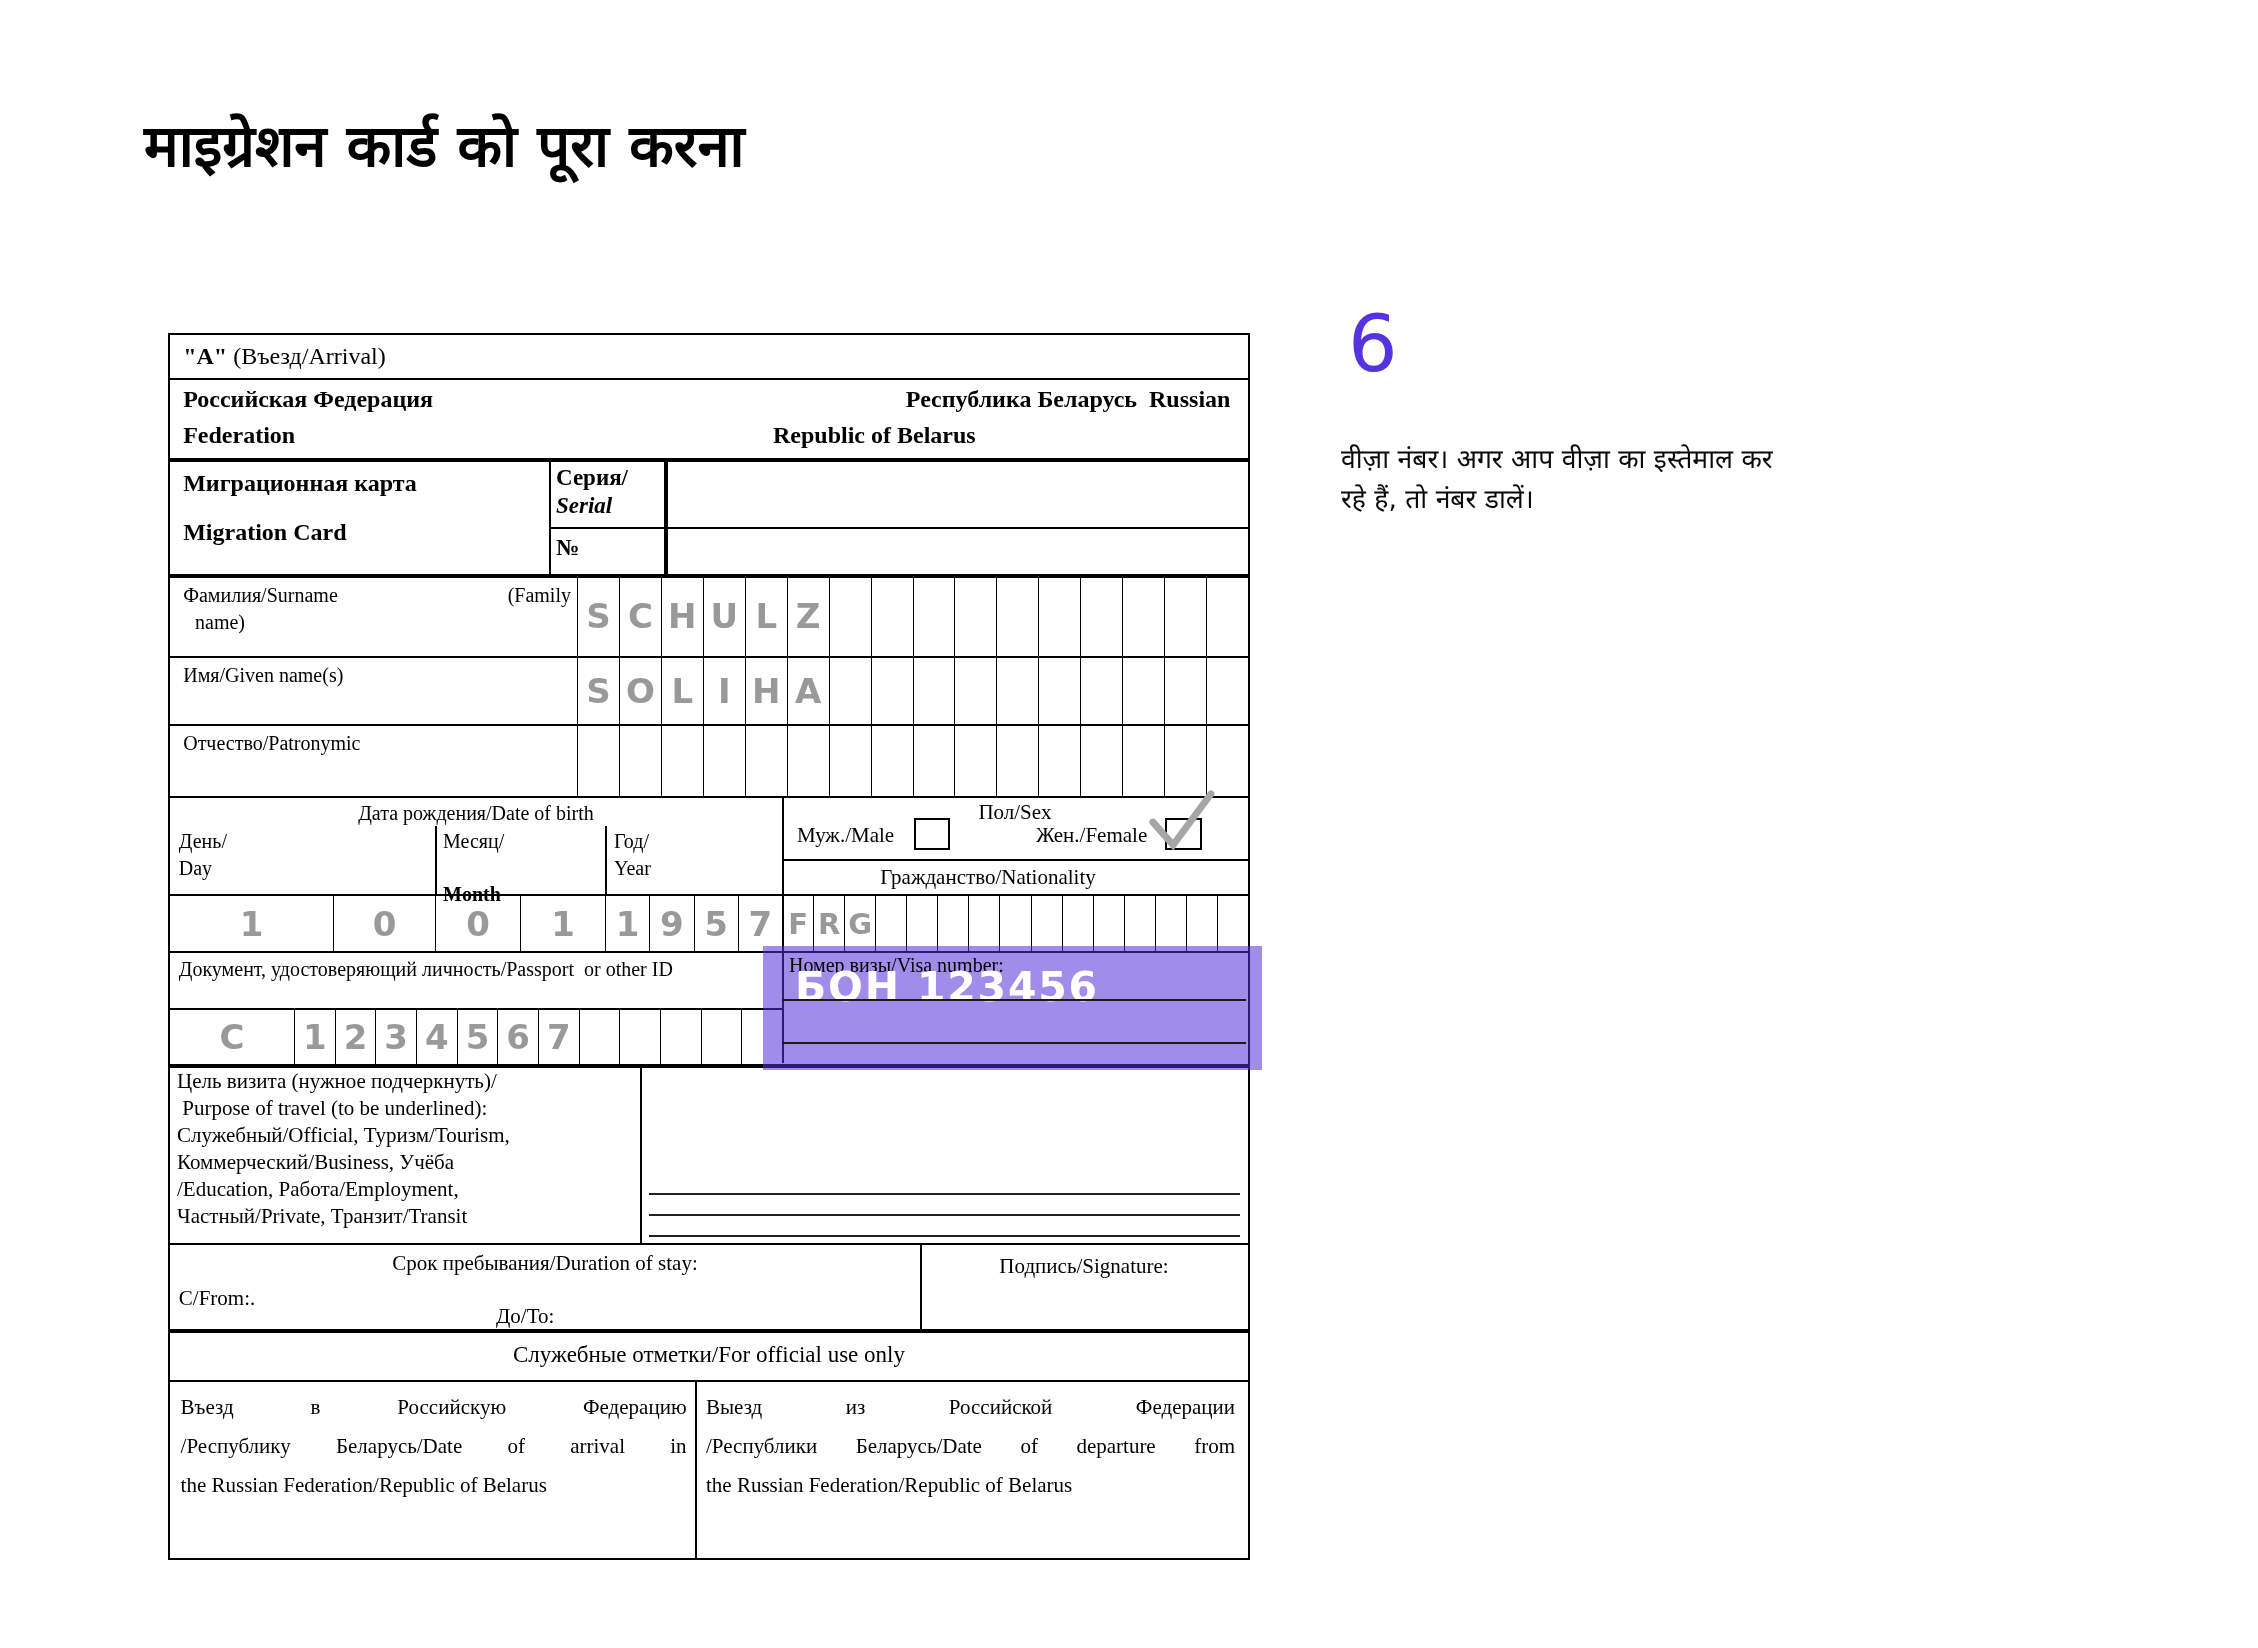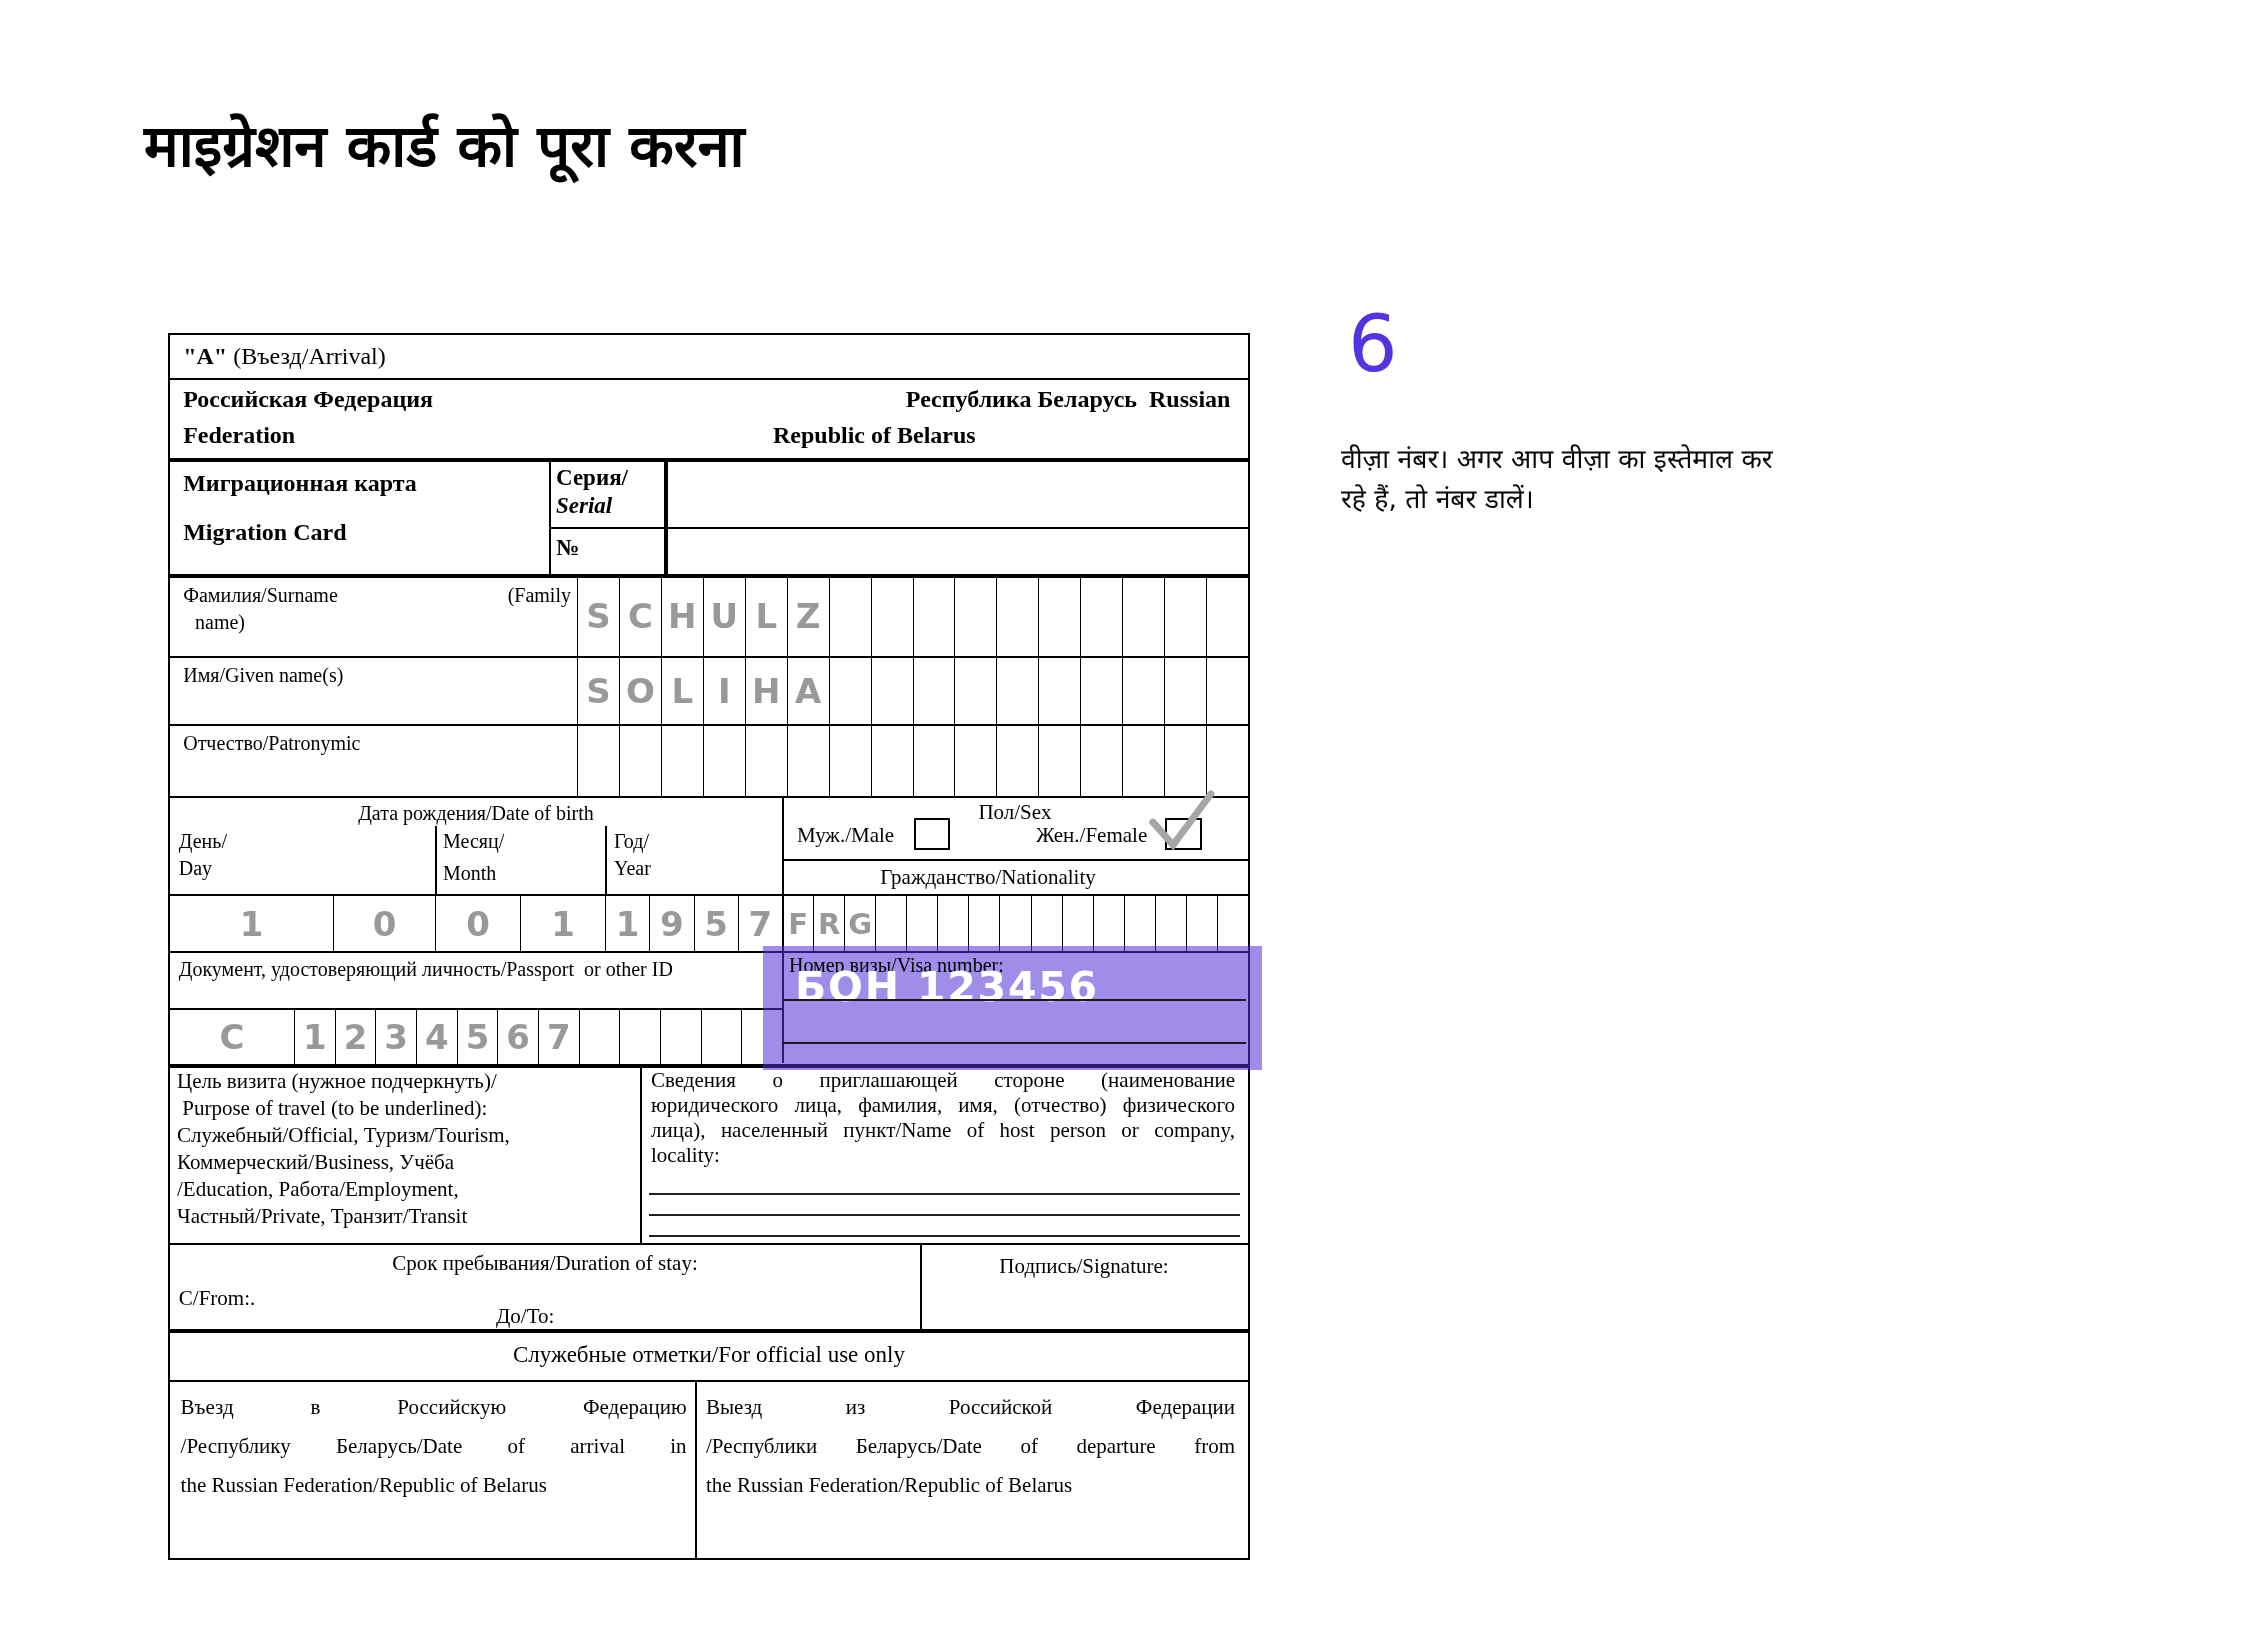--- a/index.html
+++ b/index.html
@@ -157,21 +157,21 @@
         <span class="cell"></span>
         <span class="cell"></span>
         <span class="cell"></span>
         <span class="cell"></span>
       </div>
 
     <div class="lbl center" style="left:0;top:466px;width:612px;">Дата рождения/Date of birth</div>
     <div class="lbl" style="left:8.8px;top:494px;">День/</div>
     <div class="lbl" style="left:8.8px;top:521px;">Day</div>
     <div class="lbl" style="left:273px;top:494px;">Месяц/</div>
-    <div class="lbl" style="left:273px;top:526px;">Month</div>
+    <div class="lbl" style="left:273px;top:547px;font-weight:bold;">Month</div>
     <div class="lbl" style="left:444px;top:494px;">Год/</div>
     <div class="lbl" style="left:444px;top:521px;">Year</div>
 
     <div class="lbl center" style="left:612px;top:465px;width:466px;font-size:21px;">Пол/Sex</div>
     <div class="lbl" style="left:627px;top:488px;font-size:21px;">Муж./Male</div>
     <div class="cbox" style="left:744px;top:483px;width:32px;height:28px;"></div>
     <div class="lbl" style="left:866px;top:488px;font-size:21px;">Жен./Female</div>
     <div class="cbox" style="left:995px;top:483px;width:33px;height:28px;"></div>
     <svg class="check-svg" style="left:974px;top:452px;" width="74" height="65" viewBox="0 0 84 74">
       <path d="M10 40 L33 66 L76 8" stroke="#a6a6a6" stroke-width="8" fill="none" stroke-linecap="round"></path>
@@ -233,26 +233,20 @@
     <div class="visa-rule" style="left:612px;top:664px;width:464px;"></div>
     <div class="visa-rule" style="left:612px;top:707px;width:464px;"></div>
 
     <div class="textblock" style="left:7px;top:733px;font-size:21px;line-height:27px;">
       <div class="purpose-line">Цель визита (нужное подчеркнуть)/</div>
       <div class="purpose-line"> Purpose of travel (to be underlined):</div>
       <div class="purpose-line">Служебный/Official, Туризм/Tourism,</div>
       <div class="purpose-line">Коммерческий/Business, Учёба</div>
       <div class="purpose-line">/Education, Работа/Employment,</div>
       <div class="purpose-line">Частный/Private, Транзит/Transit</div>
-    </div>
-    <div class="textblock" style="left:481px;top:733px;width:584px;font-size:21px;line-height:25px;">
-      <div class="jline">Сведения о приглашающей стороне (наименование</div>
-      <div class="jline">юридического лица, фамилия, имя, (отчество) физического</div>
-      <div class="jline">лица), населенный пункт/Name of host person or company,</div>
-      <div>locality:</div>
     </div>
     <div class="host-rule" style="left:479px;top:858px;width:591px;"></div>
     <div class="host-rule" style="left:479px;top:879px;width:591px;"></div>
     <div class="host-rule" style="left:479px;top:900px;width:591px;"></div>
 
     <div class="lbl center" style="left:0;top:916px;width:750px;font-size:21px;">Срок пребывания/Duration of stay:</div>
     <div class="lbl" style="left:8.8px;top:951px;font-size:21px;">С/From:.</div>
     <div class="lbl" style="left:326px;top:951px;font-size:21px;margin-top:18px;">До/То:</div>
     <div class="lbl center" style="left:750px;top:919px;width:328px;font-size:21px;">Подпись/Signature:</div>
 

